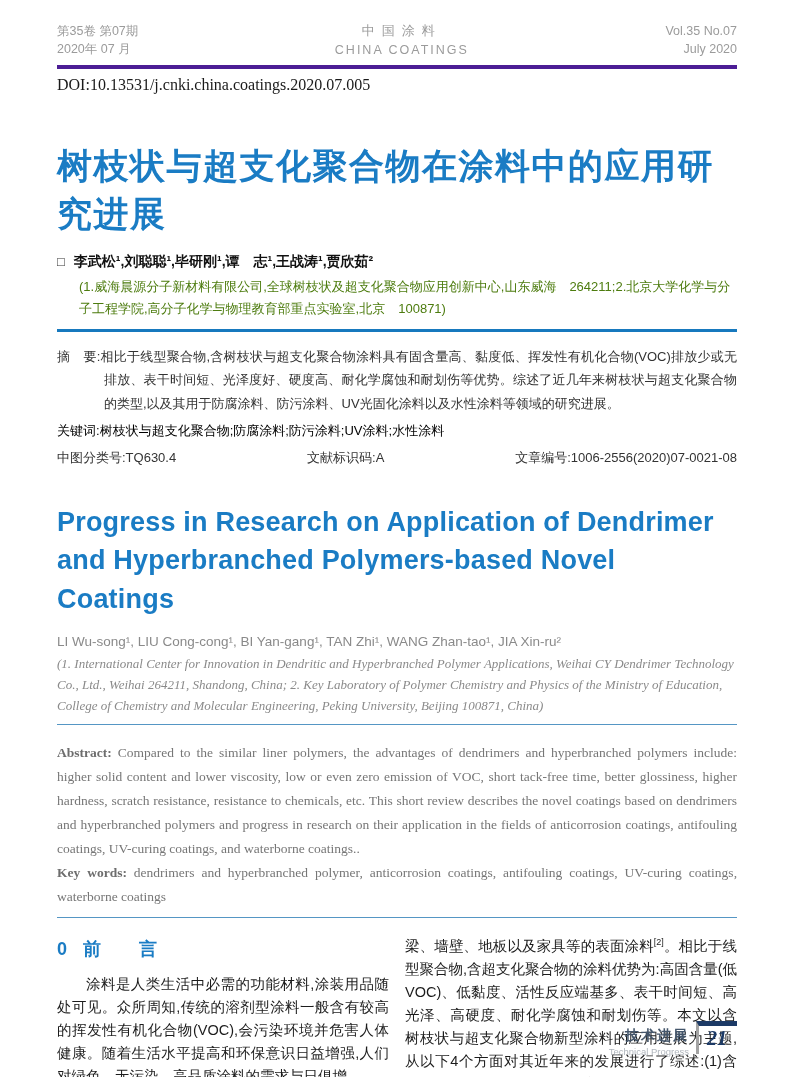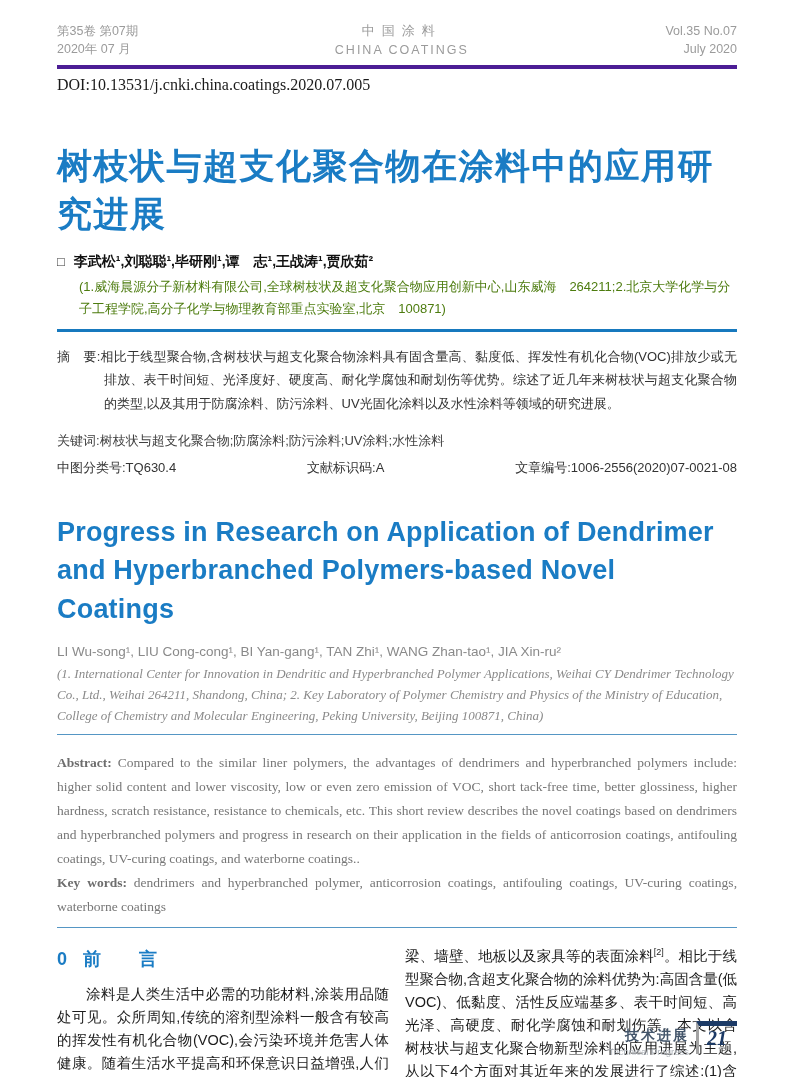--- a/index.html
+++ b/index.html
@@ -65,23 +65,23 @@
   .abs-cn {
     margin-top: 13px;
     font-size: 13px;
     line-height: 1.8;
     color: #333;
     text-align: justify;
     padding-left: 47px;
     text-indent: -47px;
   }
   .kw-cn {
-    margin-top: 16px;
-    font-size: 13px;
-    color: #404040;
+    margin-top: 6px;
+    font-size: 13px;
+    color: #000000;
     line-height: 1.6;
   }
   .clc-row {
     margin-top: 7px;
     display: flex;
     justify-content: space-between;
     font-size: 13px;
     color: #333;
   }
 

